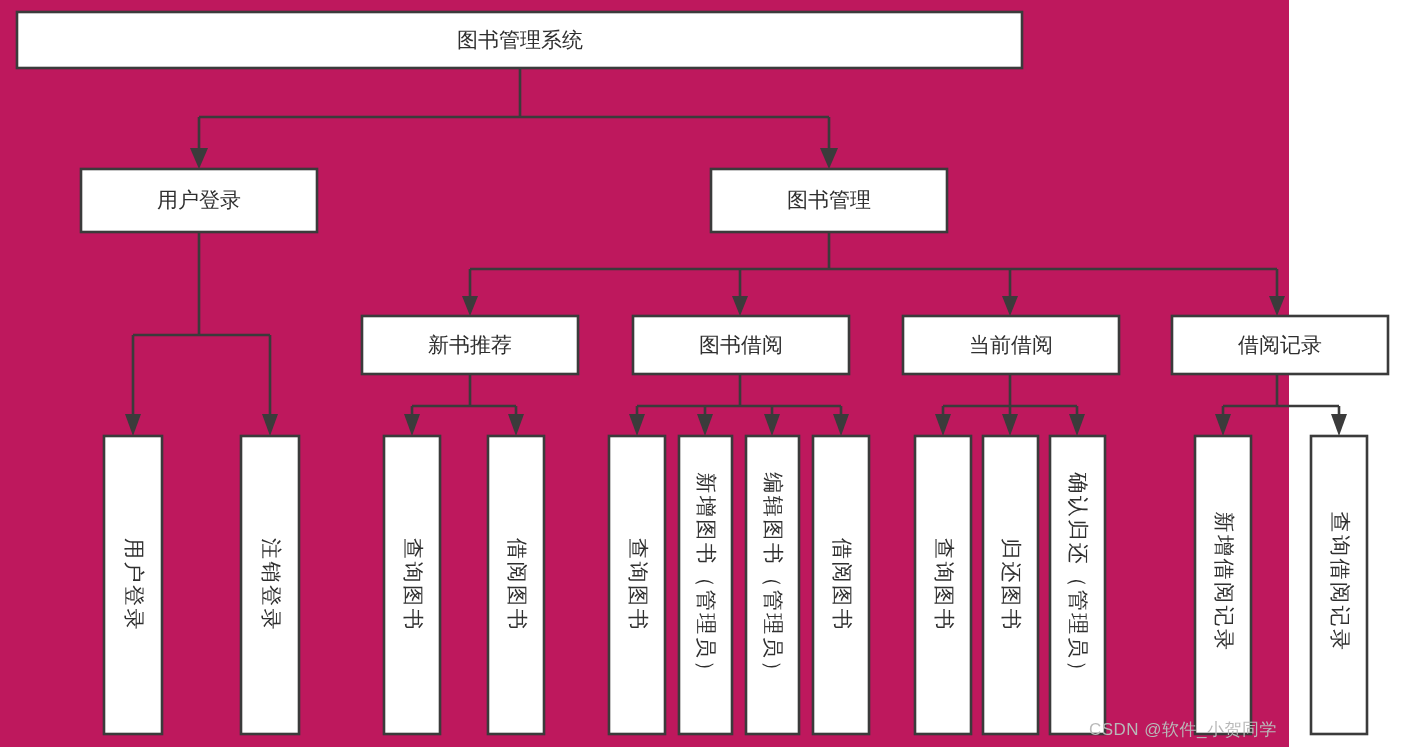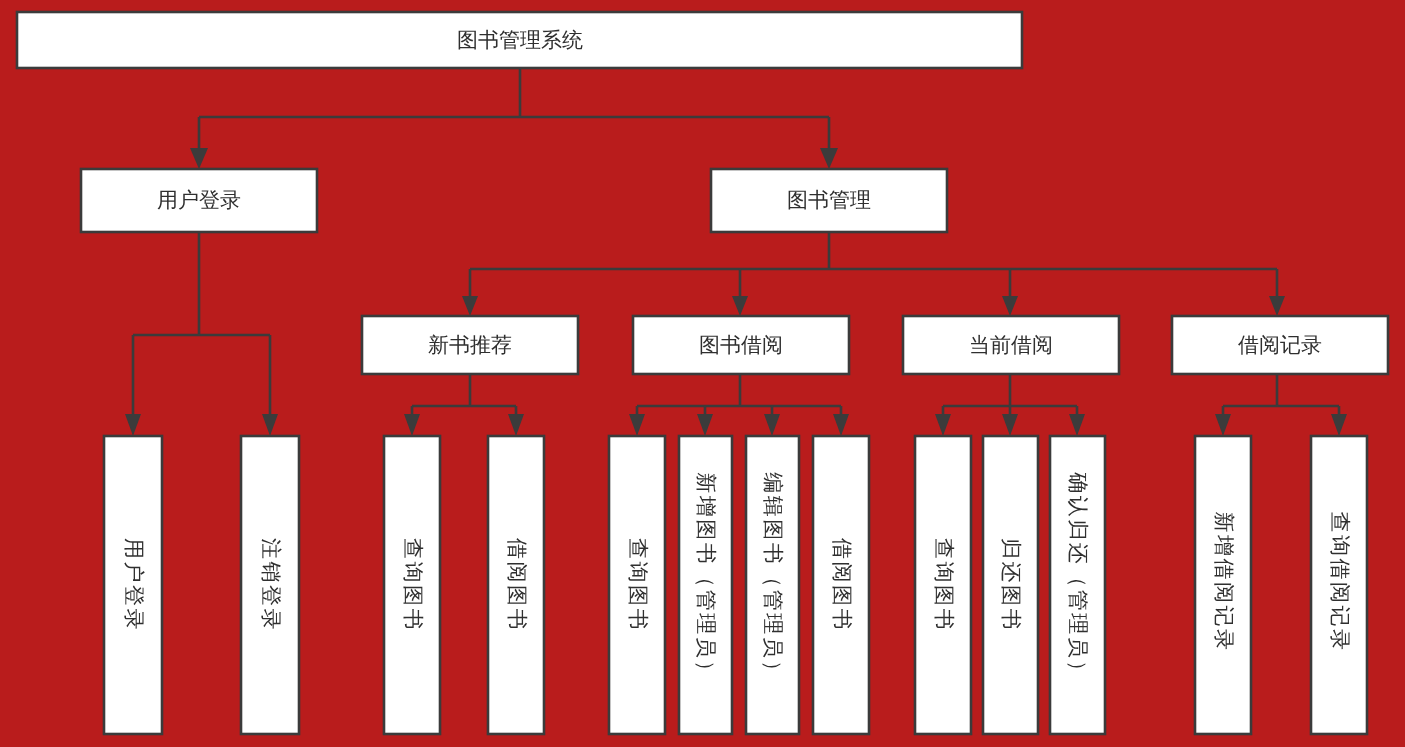--- a/index.html
+++ b/index.html
@@ -8,23 +8,23 @@
     background: #ffffff;
   }
   body {
     width: 1405px;
     height: 747px;
     font-family: "Liberation Sans", "DejaVu Sans", sans-serif;
     overflow: hidden;
   }
   #diagram-root {
     position: relative;
-    width: 1405px;
+    width: 1289px;
     height: 747px;
-    background: #b91c1c;
+    background: #be185d;
   }
   svg#flow {
     position: absolute;
     top: 0;
     left: 0;
     width: 1405px;
     height: 747px;
     display: block;
   }
   .node-rect {
@@ -233,14 +233,15 @@
       <text class="node-label-vertical" x="1223" y="582" transform="rotate(90 1223 582)">新增借阅记录</text>
     </g>
 
     <g>
       <rect class="node-rect" x="1311" y="436" width="56" height="298"></rect>
       <text class="node-label-vertical" x="1339" y="582" transform="rotate(90 1339 582)">查询借阅记录</text>
     </g>
 
   </svg>
 
+  <div class="watermark">CSDN @软件_小贺同学</div>
 
 </div>
 
 </body></html>

